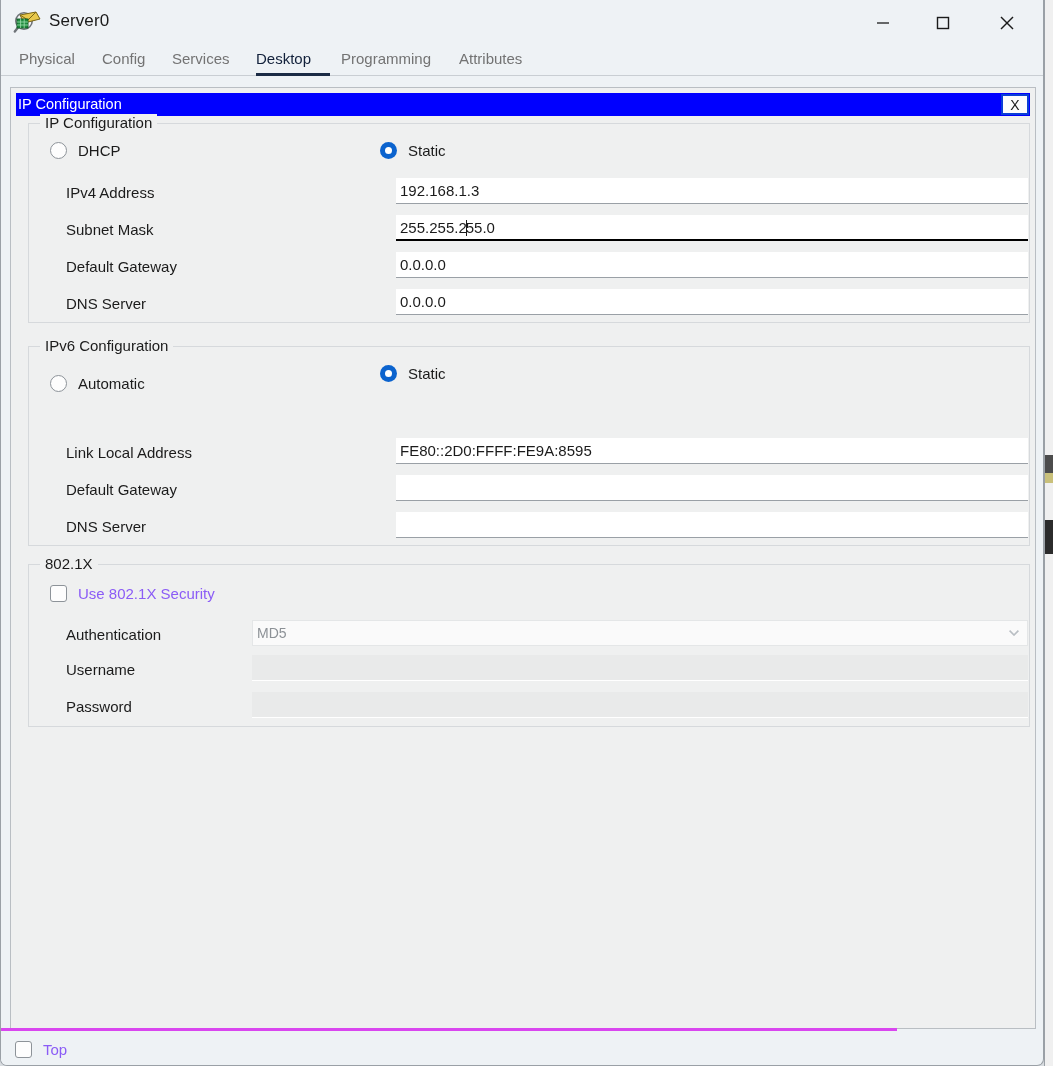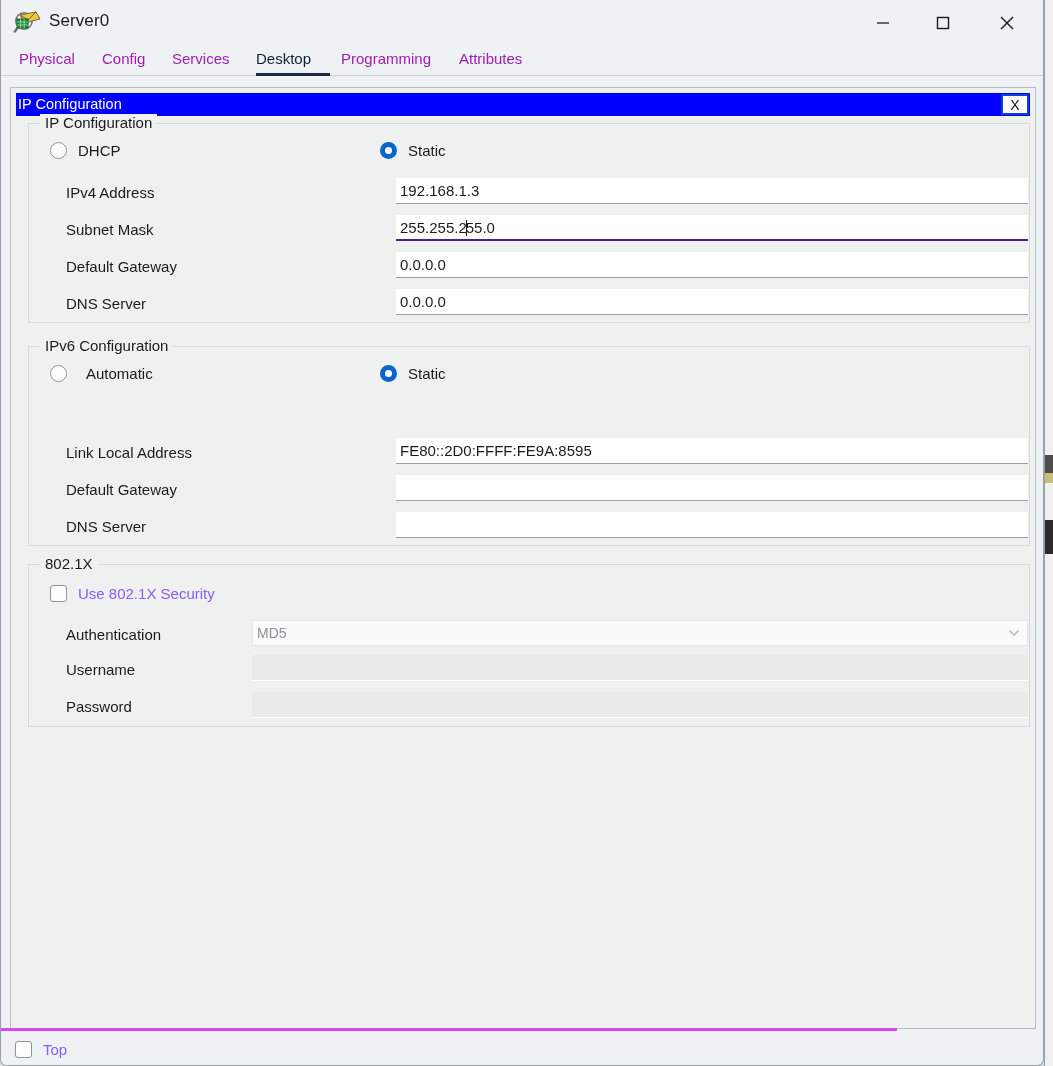--- a/index.html
+++ b/index.html
@@ -66,21 +66,21 @@
     height: 31px;
     background: #eef2f5;
     border-bottom: 1px solid #c9ced3;
   }
   .tab {
     position: absolute; top: 0;
     height: 31px;
     display: flex; align-items: flex-start;
     padding-top: 5px;
     font-size: 15px;
-    color: #a21caf;
+    color: #737373;
     white-space: nowrap;
   }
   .tab.active { color: #11203a; }
   .tab.active::after {
     content: "";
     position: absolute;
     left: 0; right: 0; bottom: 0;
     height: 3px;
     background: #1b2b45;
   }
@@ -199,21 +199,21 @@
     border-bottom: 1px solid #9aa0a6;
     padding: 0 4px;
     font-family: "Liberation Sans", sans-serif;
     font-size: 15px;
     color: #1b1b1b;
     line-height: 26px;
     white-space: nowrap;
     overflow: hidden;
   }
   .field.focused {
-    border-bottom: 2px solid #4c1d95;
+    border-bottom: 2px solid #000000;
   }
   .field.disabled {
     background: #e9eaea;
     border-bottom: 1px solid #ffffff;
     color: #8c9196;
   }
   .caret {
     display: inline-block;
     width: 0; height: 16px;
     border-left: 1px solid #1b1b1b;
@@ -365,21 +365,21 @@
         <span class="rlabel">DNS Server</span>
         <div class="field" style="left:351px;width:632px;">
           <span>0.0.0.0</span>
         </div>
       </div>
     </div>
 
     <div class="group" id="grp-ipv6">
       <span class="legend">IPv6 Configuration</span>
 
-      <div class="radio-wrap" style="left:21px;top:18px;gap:8px;">
+      <div class="radio-wrap" style="left:21px;top:28px;">
         <span class="radio"></span>
         <span class="radio-label">Automatic</span>
       </div>
       <div class="radio-wrap" style="left:351px;top:18px;">
         <span class="radio on"></span>
         <span class="radio-label">Static</span>
       </div>
 
 
       <div class="row" style="top:91px;">

